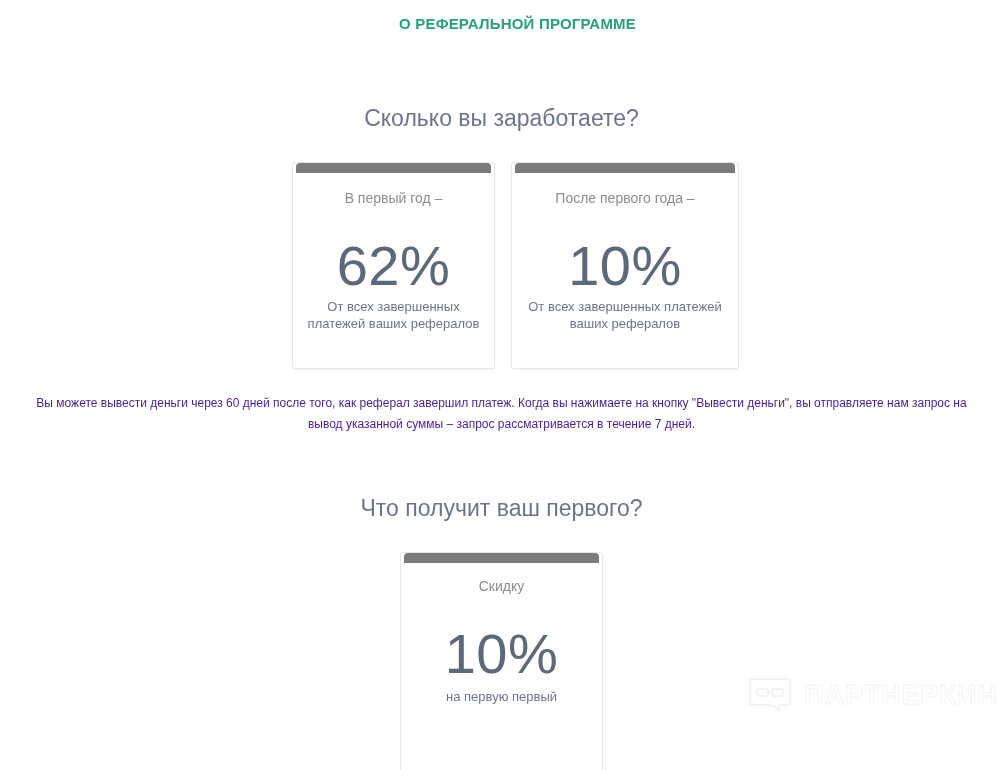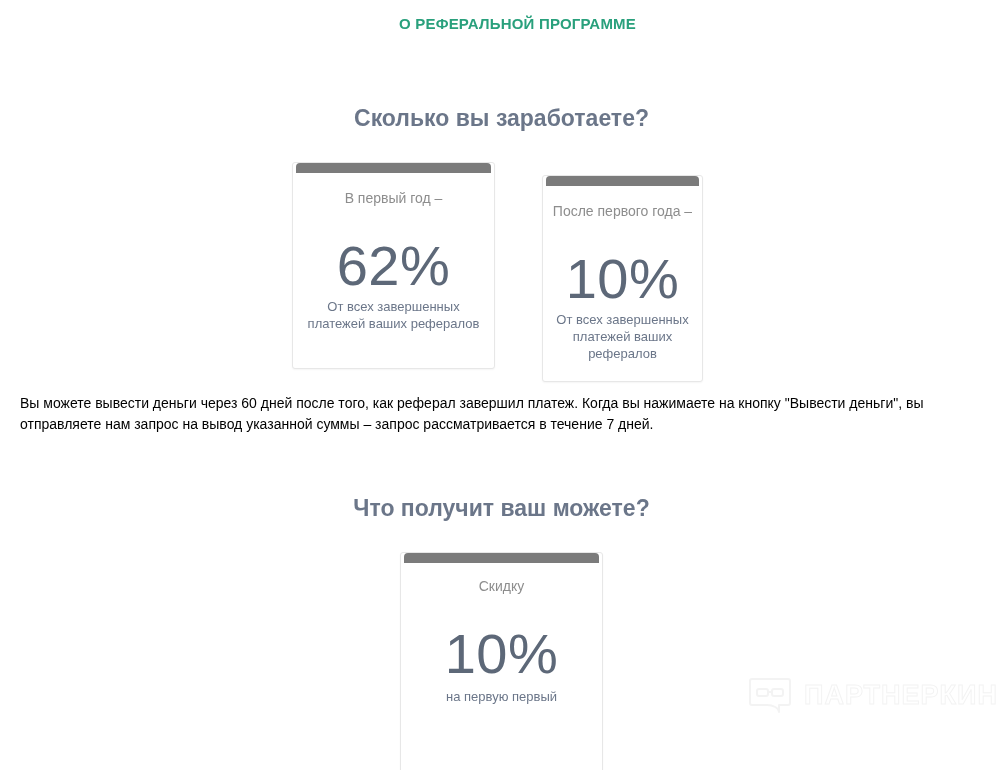--- a/index.html
+++ b/index.html
@@ -39,21 +39,21 @@
     padding-left: 16px;
   }
 
   
   .sub-heading {
     position: absolute;
     left: 0;
     width: 1003px;
     text-align: center;
     font-size: 23px;
-    font-weight: bold;
+    font-weight: normal;
     color: #6b7689;
     line-height: 30px;
   }
   .sub-heading-earn { top: 103px; }
   .sub-heading-referral { top: 493px; }
 
   
   .card {
     position: absolute;
     box-sizing: border-box;
@@ -108,24 +108,23 @@
     width: 203px;
     height: 207px;
   }
   #card-first-year .card-label  { top: 25px; }
   #card-first-year .card-value  { top: 72px; }
   #card-first-year .card-desc   { top: 135px; }
 
   
   #card-after-first-year {
     left: 511px;
-    top: 175px;
-    width: 161px;
+    top: 162px;
+    width: 228px;
     height: 207px;
-    margin-left: 31px;
   }
   #card-after-first-year .card-label { top: 25px; }
   #card-after-first-year .card-value { top: 72px; }
   #card-after-first-year .card-desc  { top: 135px; }
 
   
   #card-referral-discount {
     left: 400px;
     top: 552px;
     width: 203px;
@@ -134,23 +133,24 @@
   #card-referral-discount .card-label { top: 23px; }
   #card-referral-discount .card-value { top: 70px; }
   #card-referral-discount .card-desc  { top: 135px; }
 
   
   .note {
     position: absolute;
     top: 393px;
     left: 20px;
     width: 963px;
-    font-size: 14px;
+    text-align: center;
+    font-size: 12px;
     line-height: 21px;
-    color: #000000;
+    color: #4c1d95;
   }
 
   
   .watermark {
     position: absolute;
     left: 748px;
     top: 668px;
     width: 222px;
     height: 54px;
     display: flex;
@@ -193,21 +193,21 @@
 
   <div class="card" id="card-after-first-year">
     <div class="card-topbar"></div>
     <div class="card-label">После первого года –</div>
     <div class="card-value">10%</div>
     <div class="card-desc">От всех завершенных платежей ваших рефералов</div>
   </div>
 
   <div class="note">Вы можете вывести деньги через 60 дней после того, как реферал завершил платеж. Когда вы нажимаете на кнопку "Вывести деньги", вы отправляете нам запрос на вывод указанной суммы – запрос рассматривается в течение 7 дней.</div>
 
-  <div class="sub-heading sub-heading-referral">Что получит ваш можете?</div>
+  <div class="sub-heading sub-heading-referral">Что получит ваш первого?</div>
 
   <div class="card" id="card-referral-discount">
     <div class="card-topbar"></div>
     <div class="card-label">Скидку</div>
     <div class="card-value">10%</div>
     <div class="card-desc">на первую первый</div>
   </div>
 
   <div class="watermark">
     <span class="watermark-icon">

